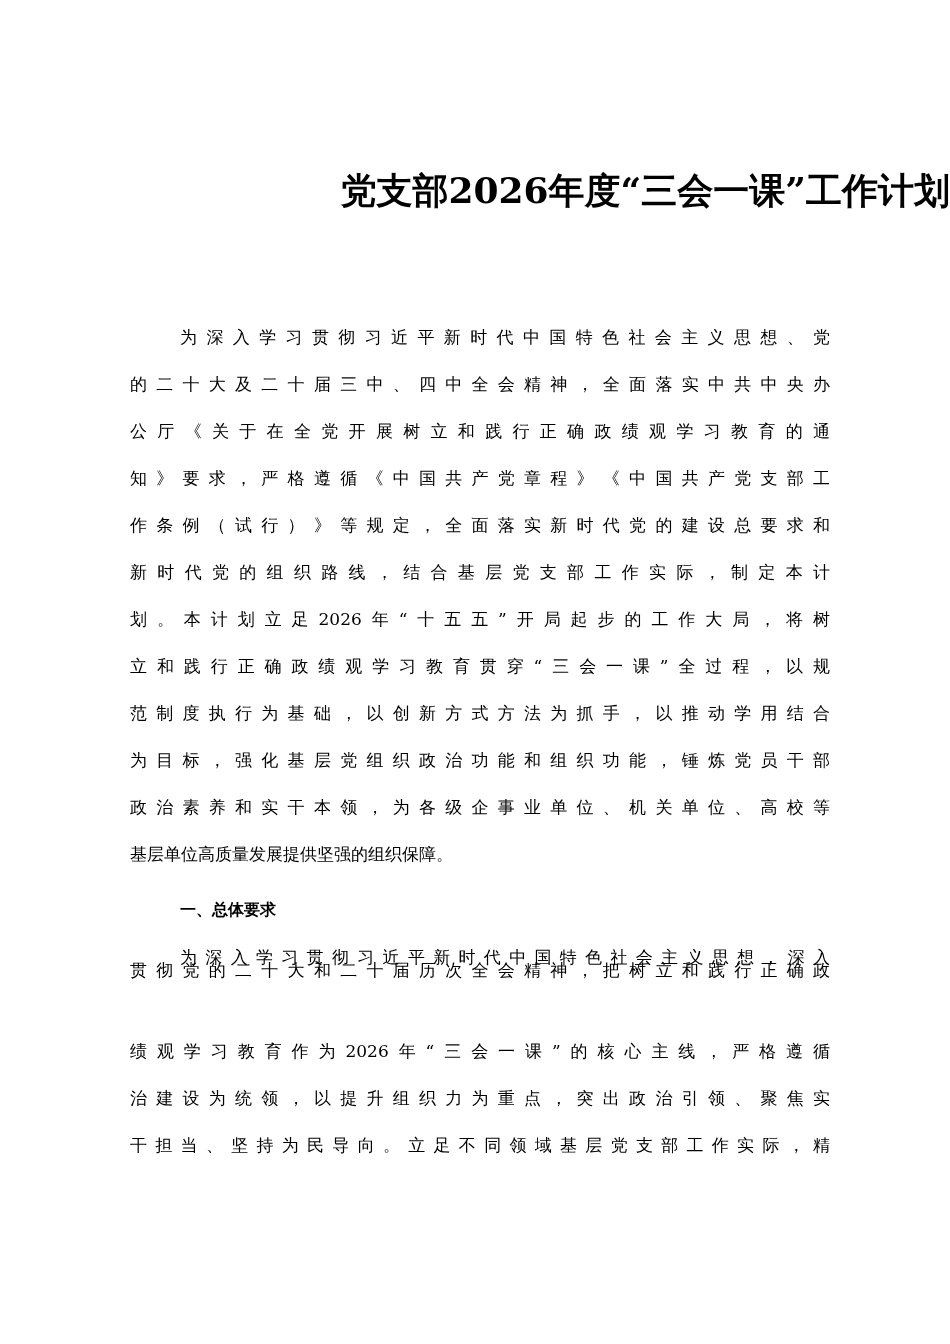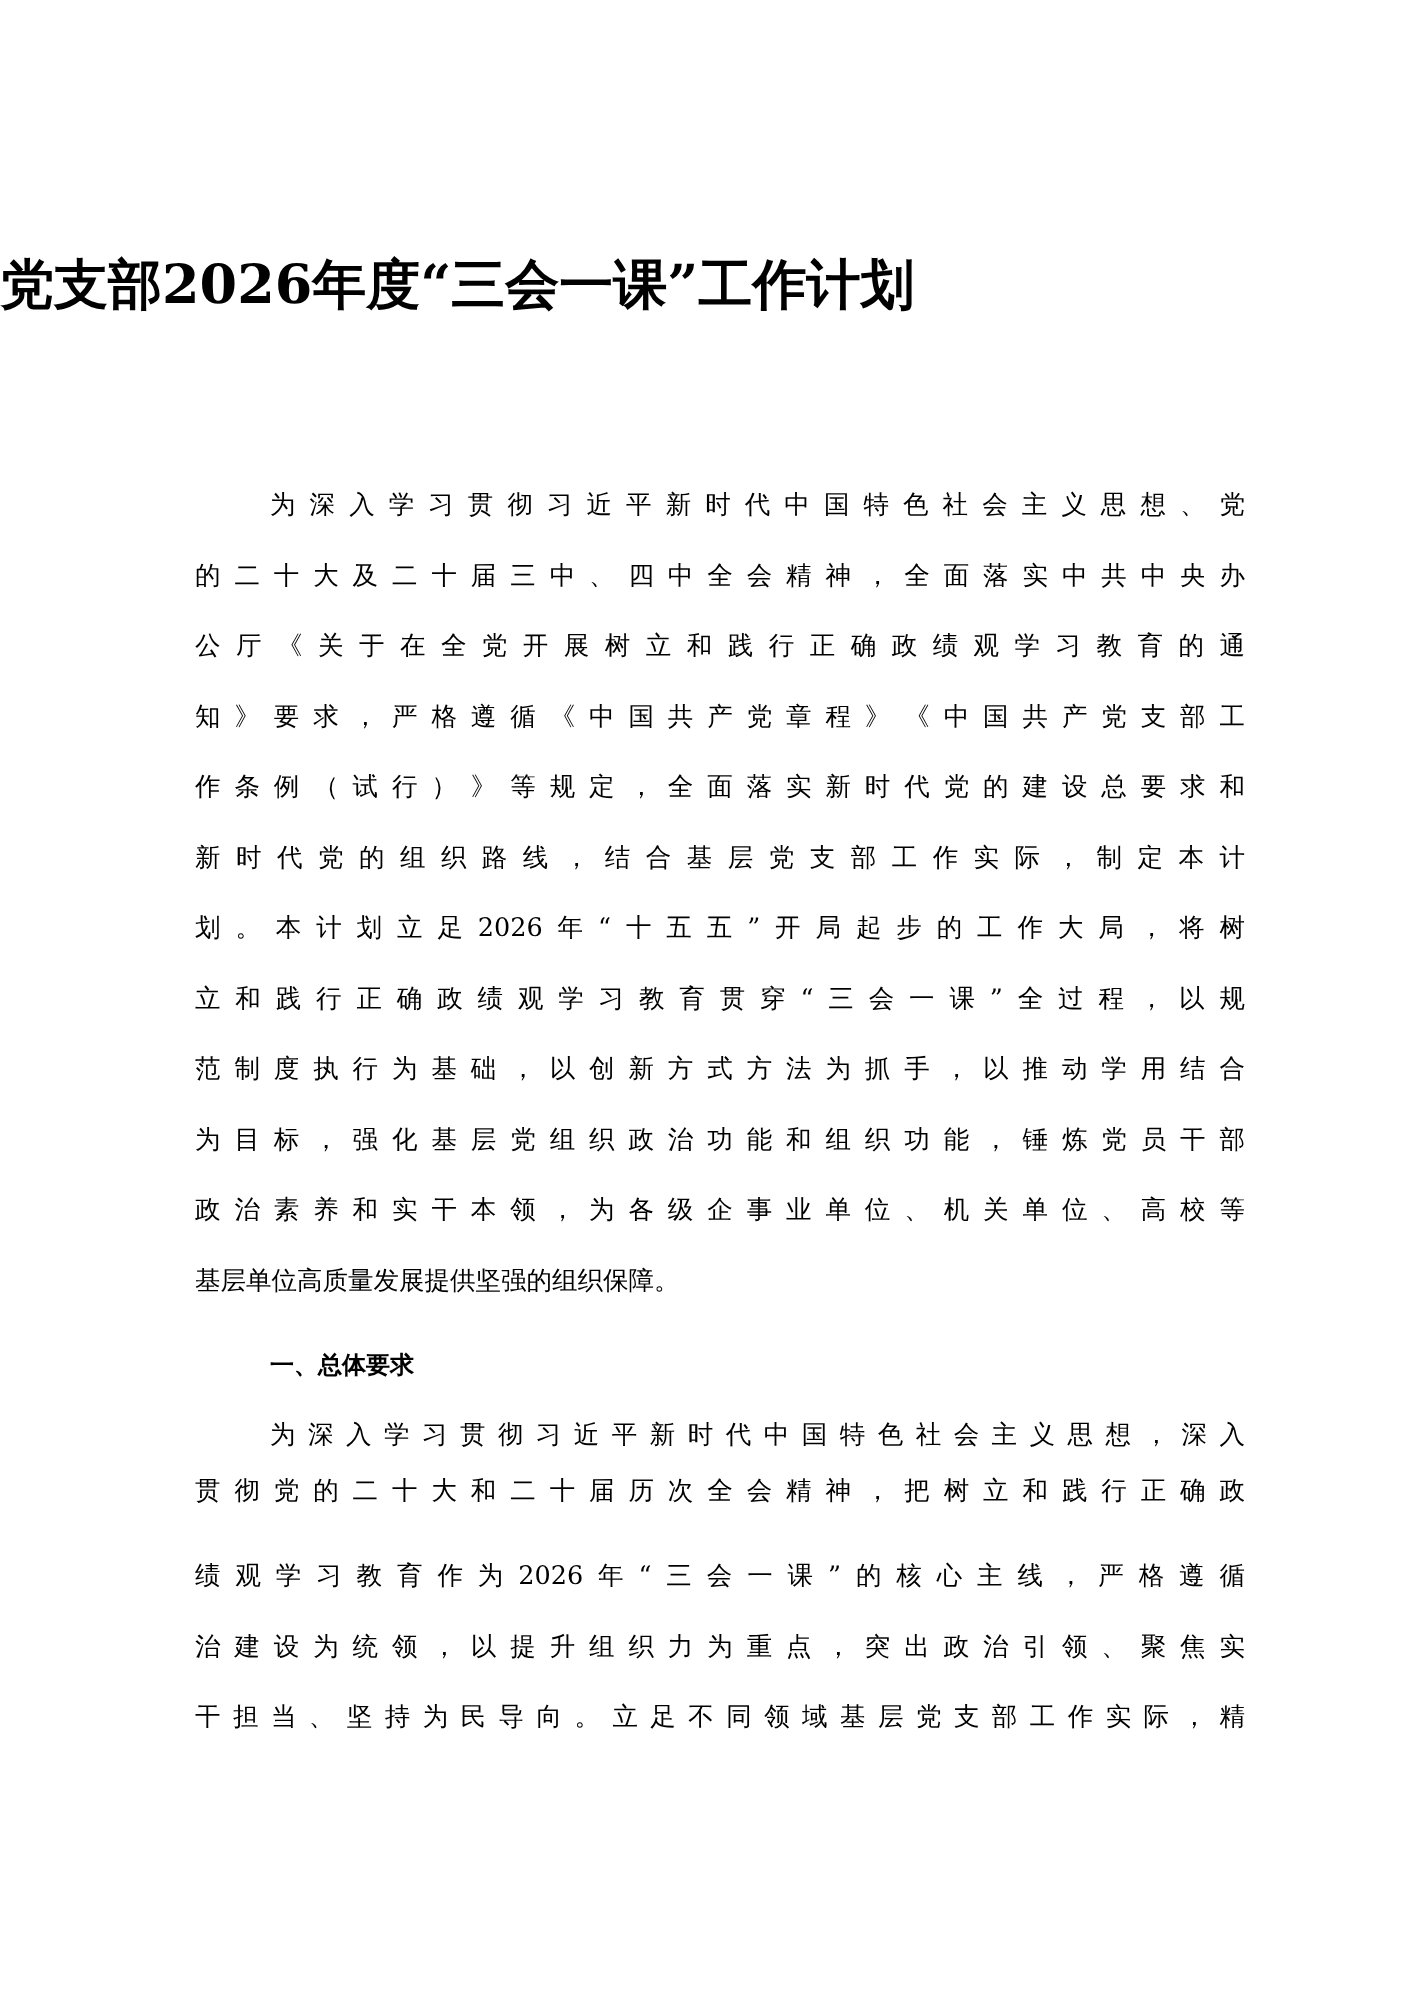--- a/index.html
+++ b/index.html
@@ -1,19 +1,19 @@
 <!DOCTYPE html>
 <html><head>
   <meta charset="utf-8">
   <style>
     html, body { margin: 0; padding: 0; background: #ffffff; }
     body { width: 950px; height: 1344px; position: relative; overflow: hidden; color: #000; }
     .page { position: absolute; left: 0; top: 0; width: 950px; height: 1344px; background: #fff; }
     .title {
-      position: absolute; left: 0; width: 950px; text-align: left;
+      position: absolute; left: 0; width: 950px; text-align: right;
       font-family: "DejaVu Serif", "Liberation Serif", serif;
       font-weight: bold; font-size: 36px; line-height: 44px; letter-spacing: 0px;
     }
     .title.l1 { top: 168px; }
     .title.l2 { top: 216px; }
     .line {
       position: absolute; left: 130px; width: 700px;
       font-family: "DejaVu Serif", "Liberation Serif", serif;
       font-size: 17px; line-height: 30px; white-space: nowrap;
       text-align: justify; text-align-last: justify;
@@ -44,18 +44,18 @@
     <div class="line" style="top:698px">范制度执行为基础，以创新方式方法为抓手，以推动学用结合</div>
     <div class="line" style="top:745px">为目标，强化基层党组织政治功能和组织功能，锤炼党员干部</div>
     <div class="line" style="top:792px">政治素养和实干本领，为各级企事业单位、机关单位、高校等</div>
     <div class="line last" style="top:839px">基层单位高质量发展提供坚强的组织保障。</div>
   </div>
 
   <div class="heading" style="top:895px">一、总体要求</div>
 
   <div>
     <div class="line indent" style="top:942px">为深入学习贯彻习近平新时代中国特色社会主义思想，深入</div>
-    <div class="line" style="top:979px">贯彻党的二十大和二十届历次全会精神，把树立和践行正确政</div>
+    <div class="line" style="top:955px">贯彻党的二十大和二十届历次全会精神，把树立和践行正确政</div>
     <div class="line" style="top:1036px">绩观学习教育作为2026年“三会一课”的核心主线，严格遵循</div>
     <div class="line" style="top:1083px">治建设为统领，以提升组织力为重点，突出政治引领、聚焦实</div>
     <div class="line" style="top:1130px">干担当、坚持为民导向。立足不同领域基层党支部工作实际，精</div>
   </div>
 </div>
 
 </body></html>

